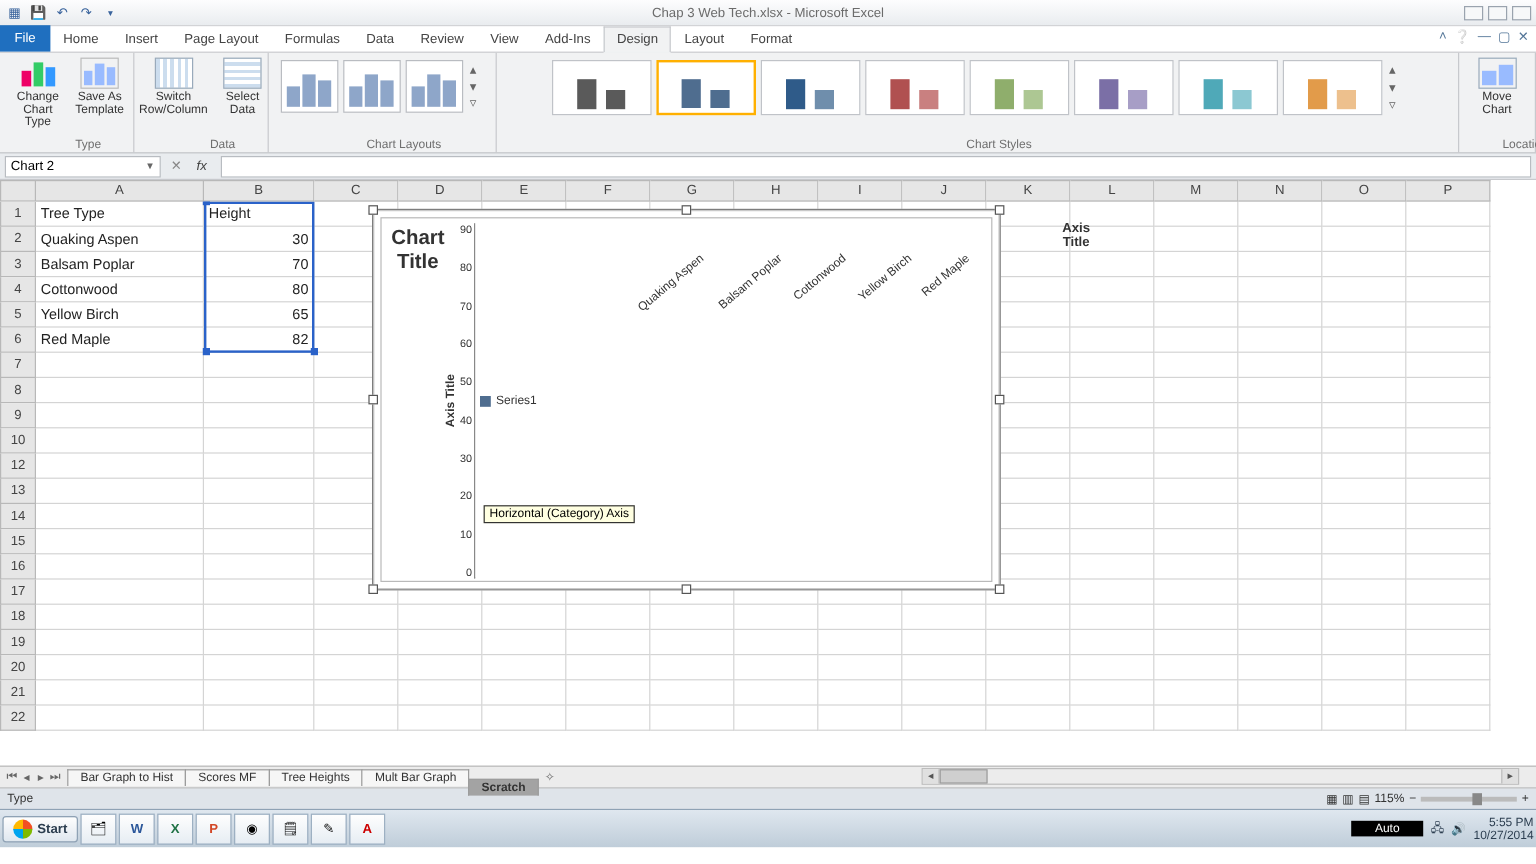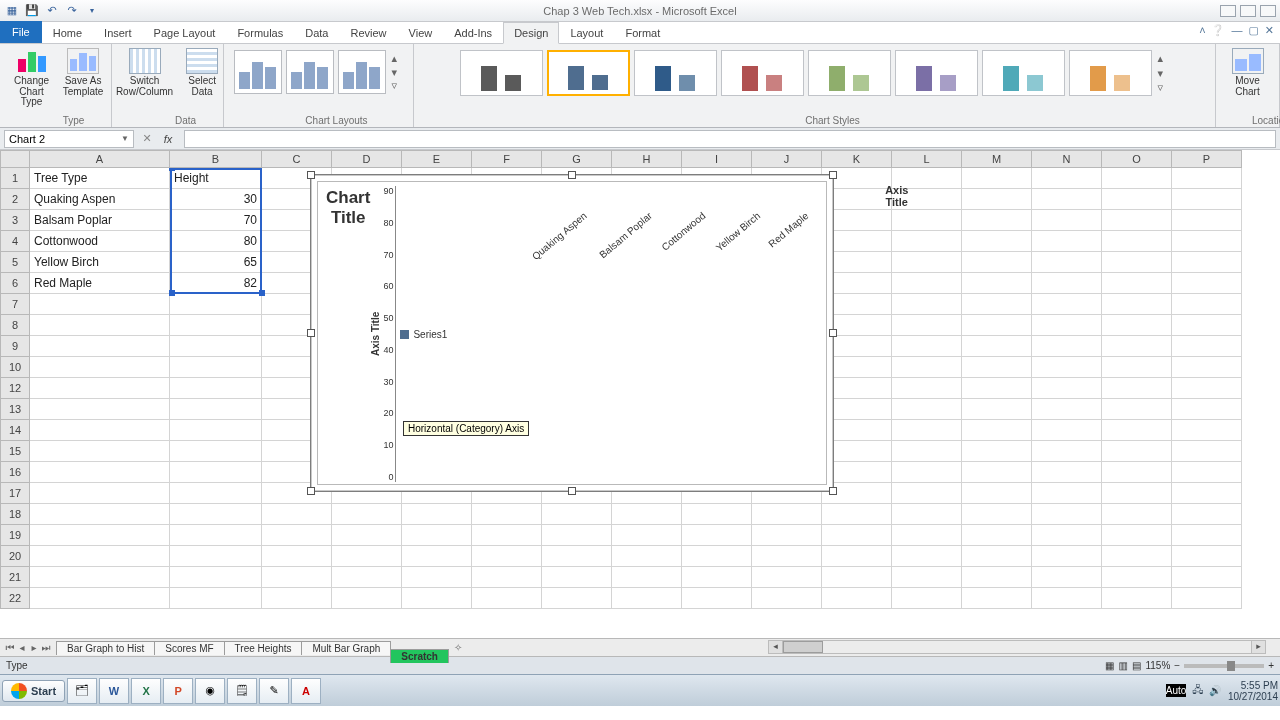--- a/index.html
+++ b/index.html
@@ -85,21 +85,21 @@
   .xaxis-row{height:58px;display:flex;margin-left:32px;}
   .xlabels{flex:1;display:flex;justify-content:space-around;padding:0 14px;position:relative;}
   .xlabels span{font-size:10px;color:#333;transform:rotate(-40deg);transform-origin:right top;white-space:nowrap;position:relative;top:24px;}
   .xaxis-title{font-size:11px;font-weight:600;color:#333;text-align:center;margin-top:-2px;}
   .tooltip{position:absolute;left:92px;top:246px;background:#ffffe1;border:1px solid #333;padding:1px 4px;font-size:10px;color:#000;white-space:nowrap;z-index:5;}
   
   .sheettabs{height:18px;background:#ececec;border-top:1px solid #b8b8b8;display:flex;align-items:center;font-size:10px;position:relative;}
   .tabnav{display:flex;gap:0;padding:0 4px;color:#666;}
   .tabnav span{width:12px;text-align:center;}
   .sheet-tab{padding:1px 10px;border:1px solid #9c9c9c;border-bottom:none;background:#f6f6f6;color:#333;margin-right:-1px;}
-  .sheet-tab.active{background:#22c55e;font-weight:600;margin-top:16px;}
+  .sheet-tab.active{background:#a3a3a3;font-weight:600;margin-top:16px;}
   .hscroll{position:absolute;right:14px;top:1px;height:14px;width:498px;background:#ececec;border:1px solid #bcbcbc;display:flex;}
   .hscroll .btn{width:14px;background:#e0e0e0;border-right:1px solid #bcbcbc;text-align:center;font-size:9px;color:#555;}
   .hscroll .thumb{width:40px;background:#cfcfcf;border:1px solid #9c9c9c;}
   .statusbar{height:18px;background:#dfe4ea;border-top:1px solid #b8b8b8;display:flex;align-items:center;padding:0 6px;font-size:10px;color:#333;justify-content:space-between;}
   .zoomctrl{display:flex;align-items:center;gap:4px;}
   .zoomctrl .track{width:80px;height:4px;background:#bbb;position:relative;}
   .zoomctrl .track::after{content:"";position:absolute;left:54%;top:-3px;width:8px;height:10px;background:#888;}
   
   .taskbar{height:32px;background:linear-gradient(#dfe7ef,#bfcdd9);border-top:1px solid #8fa2b5;display:flex;align-items:center;padding:0 2px;gap:2px;}
   .startbtn{display:flex;align-items:center;gap:4px;padding:2px 8px;border:1px solid #8fa2b5;border-radius:3px;background:linear-gradient(#fefefe,#dfe7ef);font-size:11px;font-weight:600;color:#2c3e50;}
@@ -827,21 +827,21 @@
   <div class="tbicon">🗂</div>
   <div class="tbicon" style="color:#2b579a;font-weight:700">W</div>
   <div class="tbicon" style="color:#217346;font-weight:700">X</div>
   <div class="tbicon" style="color:#d24726;font-weight:700">P</div>
   <div class="tbicon">◉</div>
   <div class="tbicon">🗒</div>
   <div class="tbicon">✎</div>
   <div class="tbicon" style="color:#c00;font-weight:700">A</div>
   <div class="tbspacer"></div>
   <div class="tray">
-    <span style="background:#000;color:#fff;padding:1px 0">Auto</span>
+    <span style="background:#000;color:#fff;padding:1px 20px">Auto</span>
     <span>🖧</span>
     <span>🔊</span>
     <div class="clock">
       <div>5:55 PM</div>
       <div>10/27/2014</div>
     </div>
   </div>
 </div>
 
 </body></html>

